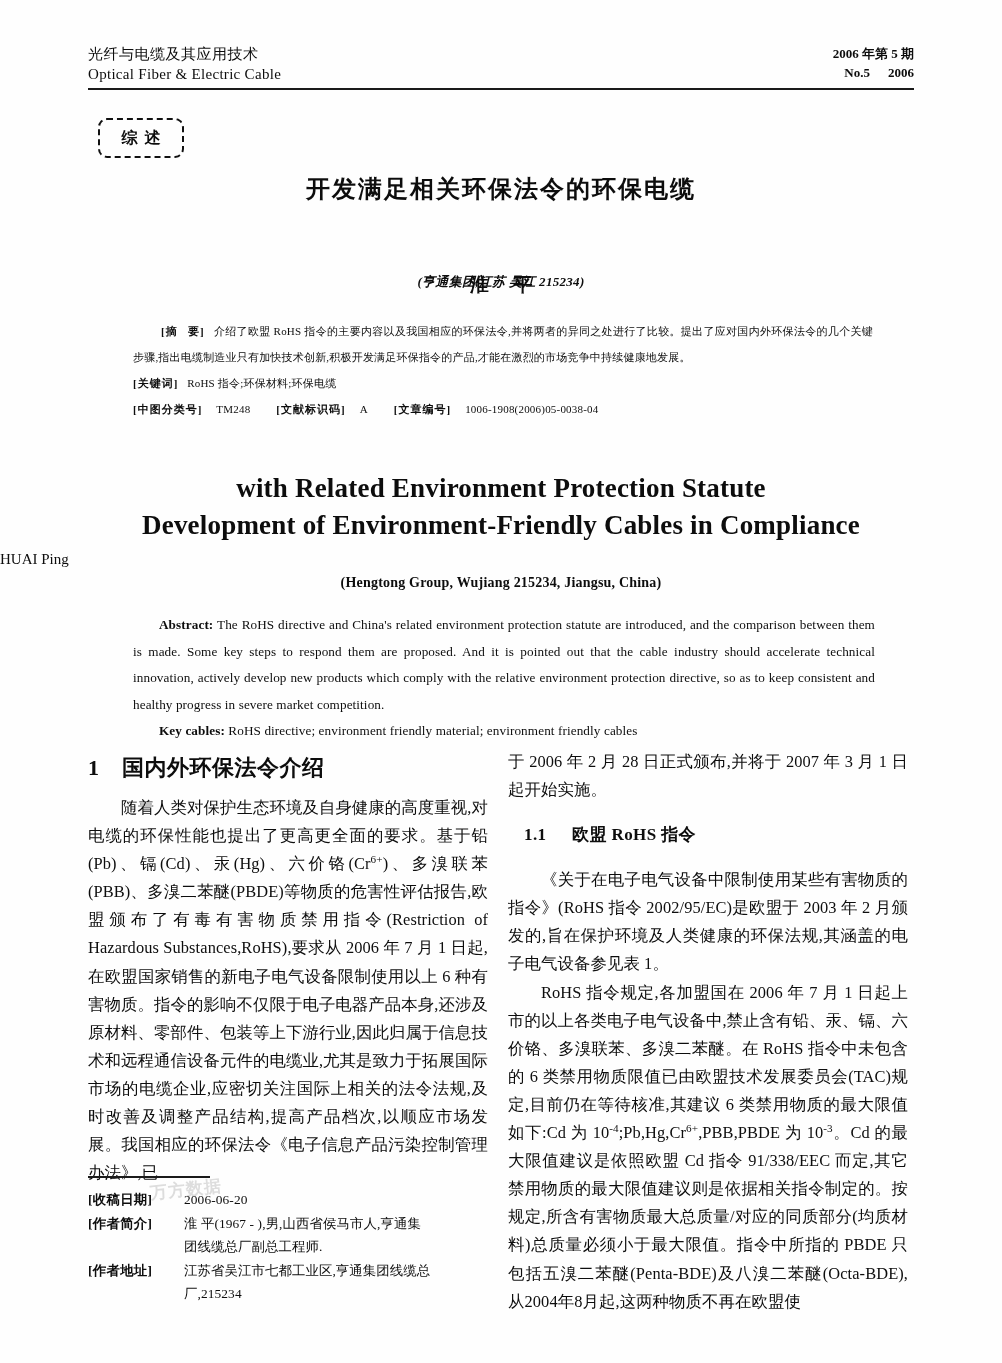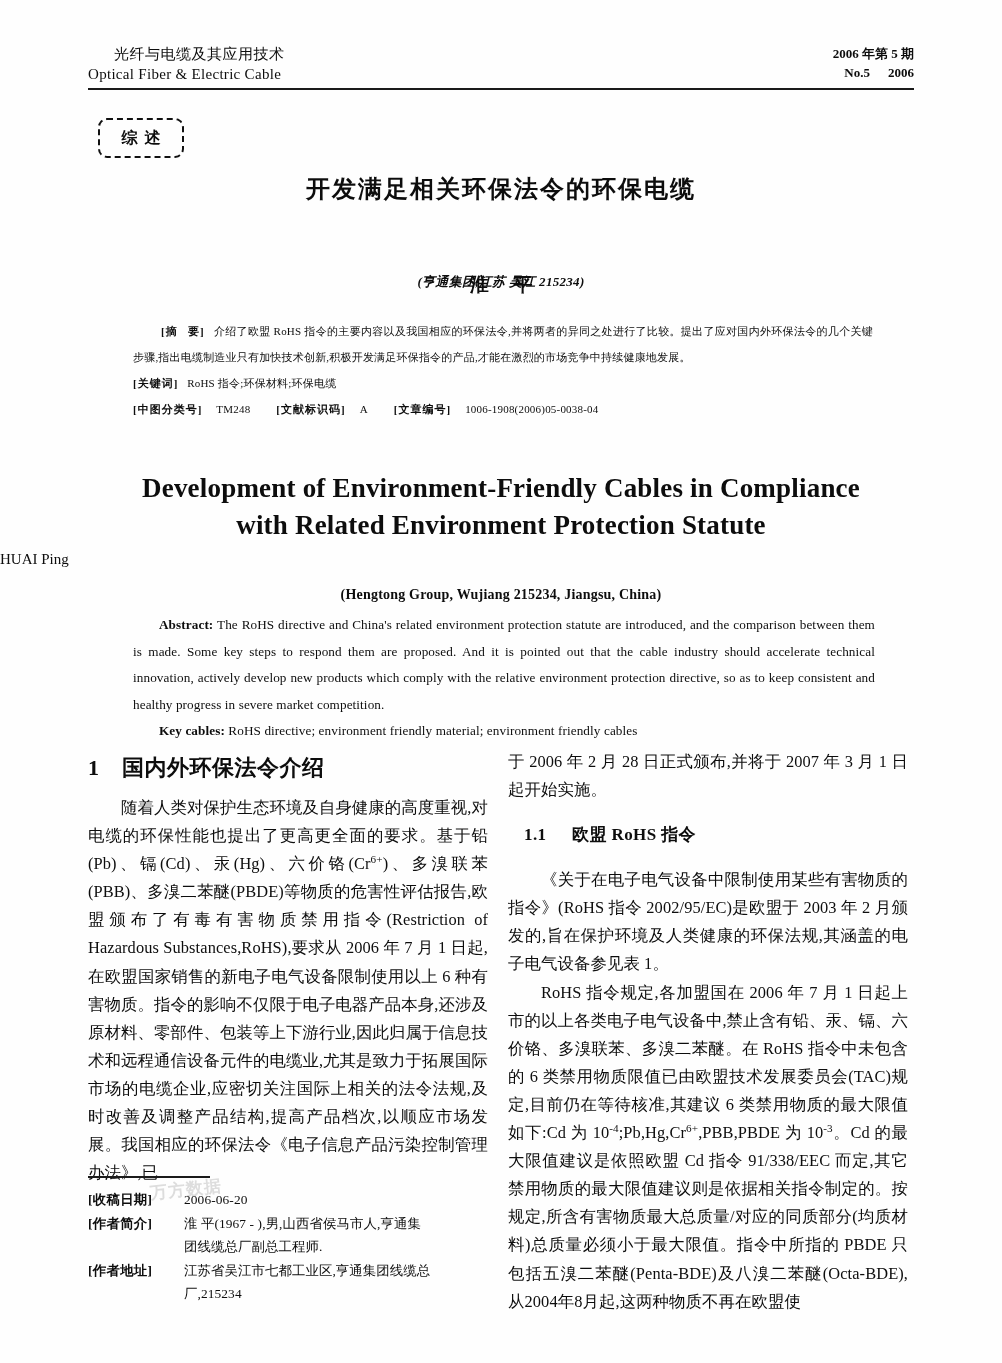--- a/index.html
+++ b/index.html
@@ -33,21 +33,20 @@
     justify-content: space-between;
     align-items: flex-start;
   }
   .runhead-left { text-align: left; }
   .runhead-right { text-align: right; }
   .rh-cn {
     font-size: 15px;
     letter-spacing: 0.5px;
     line-height: 20px;
     white-space: nowrap;
-    margin-left: 26px;
   }
   .rh-en {
     font-size: 15px;
     line-height: 20px;
     letter-spacing: 0.3px;
     white-space: nowrap;
   }
   .rh-r1 {
     font-size: 13px;
     font-weight: bold;
@@ -168,21 +167,20 @@
   }
   .en-affil {
     position: absolute;
     left: 0; top: 572px;
     width: 1002px;
     text-align: center;
     font-size: 14px;
     font-weight: bold;
     line-height: 22px;
     letter-spacing: 0.2px;
-    margin-top: 12px;
   }
   .abs-en {
     position: absolute;
     left: 133px;
     top: 600px;
     width: 742px;
     font-size: 13.2px;
     line-height: 26.5px;
     text-align: justify;
     text-align-last: left;
@@ -295,22 +293,22 @@
   <div class="cn-author">淮 平</div>
   <div class="cn-affil">(亨通集团,江苏 吴江 215234)</div>
 
   <div class="abs-cn">
     <p class="first"><span class="lbl">[摘<span class="sp"></span>要]</span>&nbsp;&nbsp;&nbsp;<span>介绍了欧盟 RoHS 指令的主要内容以及我国相应的环保法令,并将两者的异同之处进行了比较。提出了应对国内外环保法令的几个关键步骤,指出电缆制造业只有加快技术创新,积极开发满足环保指令的产品,才能在激烈的市场竞争中持续健康地发展。</span></p>
     <p><span class="lbl">[关键词]</span>&nbsp;&nbsp;&nbsp;<span>RoHS 指令;环保材料;环保电缆</span></p>
     <p class="meta-line"><span class="lbl">[中图分类号]</span><span class="g1"></span><span>TM248</span><span class="g2"></span><span class="lbl">[文献标识码]</span><span class="g1"></span><span>A</span><span class="g2"></span><span class="lbl">[文章编号]</span><span class="g1"></span><span>1006-1908(2006)05-0038-04</span></p>
   </div>
 
   <div class="en-title">
+    <div>with Related Environment Protection Statute</div>
     <div>Development of Environment-Friendly Cables in Compliance</div>
-    <div>with Related Environment Protection Statute</div>
   </div>
   <div class="en-author">HUAI Ping</div>
   <div class="en-affil">(Hengtong Group, Wujiang 215234, Jiangsu, China)</div>
 
   <div class="abs-en">
     <p class="first"><b>Abstract:</b> <span>The RoHS directive and China's related environment protection statute are introduced, and the comparison between them is made. Some key steps to respond them are proposed. And it is pointed out that the cable industry should accelerate technical innovation, actively develop new products which comply with the relative environment protection directive, so as to keep consistent and healthy progress in severe market competition.</span></p>
     <p class="kw"><b>Key cables:</b> <span>RoHS directive; environment friendly material; environment friendly cables</span></p>
   </div>
 
   <div class="col col-left">

